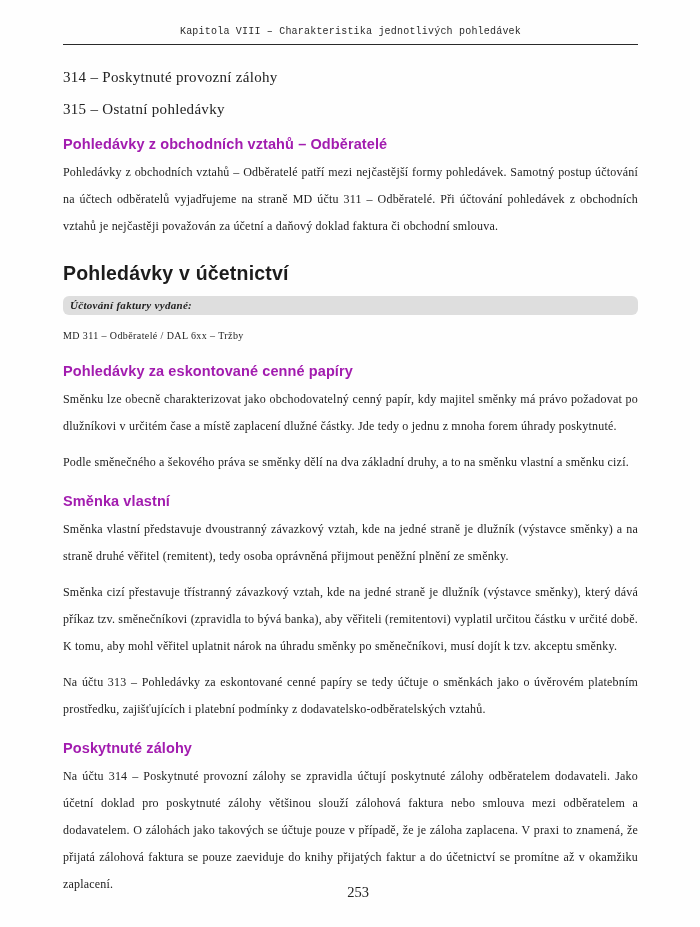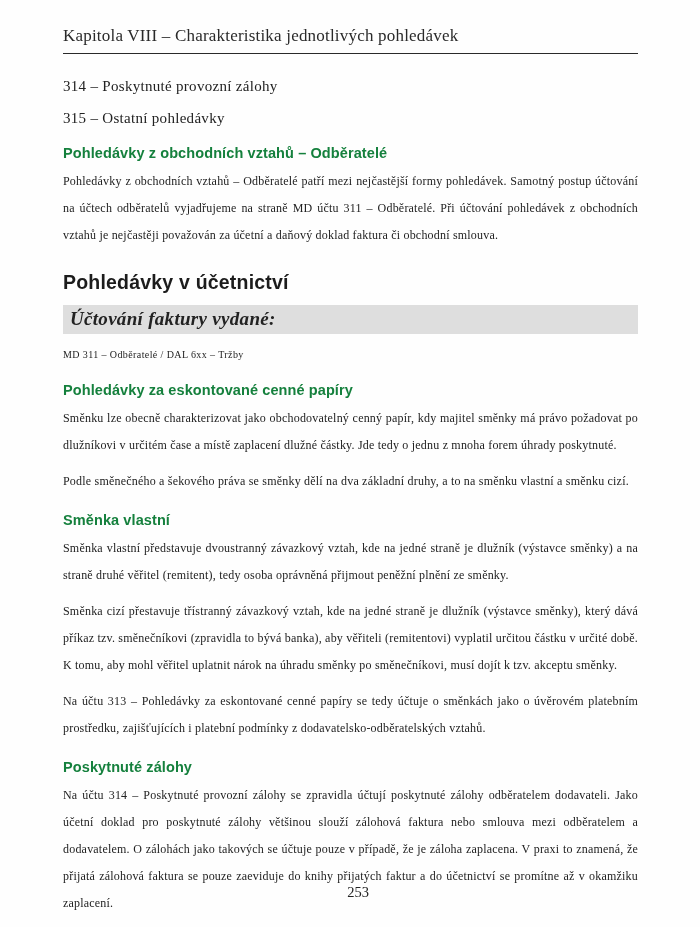--- a/index.html
+++ b/index.html
@@ -12,23 +12,23 @@
     background: #fefefe;
     color: #222222;
     font-family: "Liberation Serif", serif;
     overflow: hidden;
   }
   .content {
     padding: 26px 62px 0 63px;
   }
   
   .running-header {
-    text-align: left;
-    font-family: Liberation Serif, serif;
-    font-size: 17px;
+    text-align: center;
+    font-family: Liberation Mono, monospace;
+    font-size: 10px;
     letter-spacing: 0.2px;
     color: #2a2a2a;
     padding-bottom: 7px;
   }
   .header-rule {
     border-bottom: 1.6px solid #2a2a2a;
     margin-bottom: 22px;
   }
   
   .acct-line {
@@ -41,42 +41,43 @@
     font-size: 12px;
     line-height: 27px;
     text-align: justify;
     letter-spacing: 0.2px;
     margin-bottom: 9px;
   }
   h3.sub-heading {
     font-family: "Liberation Sans", sans-serif;
     font-size: 14.5px;
     font-weight: bold;
-    color: #15803d;
+    color: #a21caf;
     margin-top: 17px;
     margin-bottom: 7px;
     letter-spacing: 0.1px;
   }
   h2.big-heading {
     font-family: "Liberation Sans", sans-serif;
     font-size: 19.5px;
     font-weight: bold;
     color: #1c1c1c;
     margin-top: 22px;
     margin-bottom: 11px;
     letter-spacing: 0.2px;
   }
   .entry-box {
     background: #dedede;
     padding: 3px 7px 4px 7px;
-    font-size: 19px;
+    font-size: 11px;
     font-weight: bold;
     font-style: italic;
     letter-spacing: 0.3px;
     margin-bottom: 11px;
+    border-radius: 6px;
   }
   .entry-line {
     font-size: 10px;
     line-height: 20px;
     letter-spacing: 0.4px;
     margin-bottom: 6px;
   }
   .page-footer {
     position: absolute;
     left: 16px;

